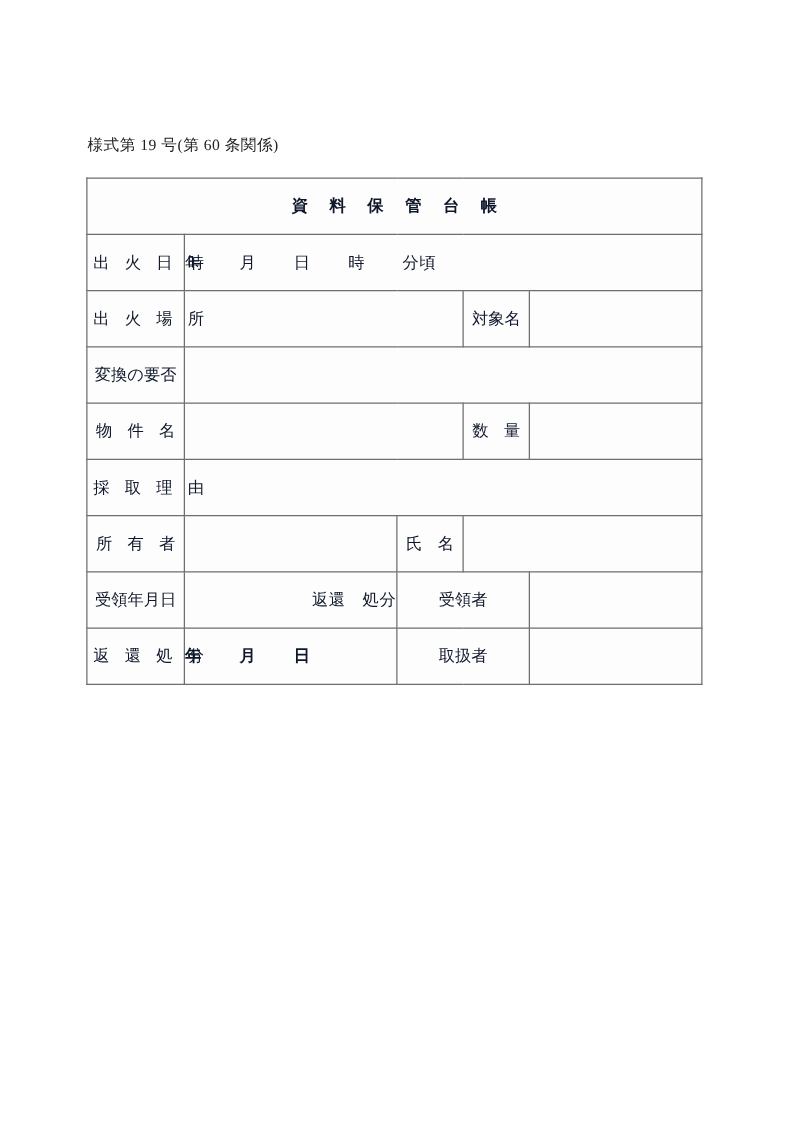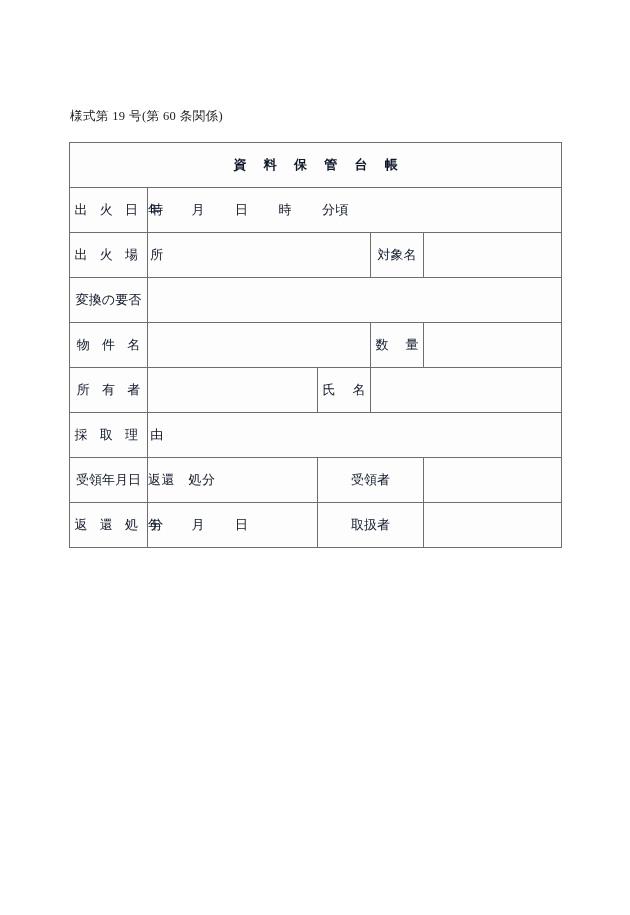--- a/index.html
+++ b/index.html
@@ -75,39 +75,40 @@
   .lbl .sp0 { letter-spacing: 0px; display: inline-block; }
 
   
   .sublbl {
     text-align: center;
     white-space: nowrap;
     padding: 0 6px;
     font-size: 12.5px;
     margin-left: 20px;
   }
-  .sublbl .sp1 { letter-spacing: 4.5px; text-indent: 4.5px; display: inline-block; font-family: Liberation Mono, monospace; }
+  .sublbl .sp1 { letter-spacing: 4.5px; text-indent: 4.5px; display: inline-block; }
 
   
   .val {
     padding: 0 8px;
     font-size: 12.5px;
   }
   .val-date {
     padding-left: 60px;
     white-space: pre;
     letter-spacing: 0.5px;
   }
   .val-date-2 {
     padding-left: 68px;
     white-space: pre;
     letter-spacing: 0.5px;
+    font-weight: bold;
   }
   .val-center {
-    text-align: left;
+    text-align: right;
     white-space: pre;
     letter-spacing: 0.5px;
   }
   .blank { }
 
   
   .remarks-lbl {
     height: 176px;
     text-align: center;
     vertical-align: middle;
@@ -172,34 +173,34 @@
       <td class="val blank" colspan="2"></td>
       <td class="sublbl">
         <span class="sp1">数 量</span>
       </td>
       <td class="val blank"></td>
     </tr>
 
 
     <tr>
       <td class="lbl">
+        <span class="sp1">採 取 理 由</span>
+      </td>
+      <td class="val blank" colspan="4"></td>
+    </tr>
+
+    <tr>
+      <td class="lbl">
         <span class="sp1">所 有 者</span>
       </td>
       <td class="val blank"></td>
       <td class="sublbl">
         <span class="sp1">氏 名</span>
       </td>
       <td class="val blank" colspan="2"></td>
-    </tr>
-
-    <tr>
-      <td class="lbl">
-        <span class="sp1">採 取 理 由</span>
-      </td>
-      <td class="val blank" colspan="4"></td>
     </tr>
 
 
     <tr>
       <td class="lbl">
         <span class="sp0">受領年月日</span>
       </td>
       <td class="val val-center">返還　処分</td>
       <td class="sublbl" colspan="2">
         <span>受領者</span>

